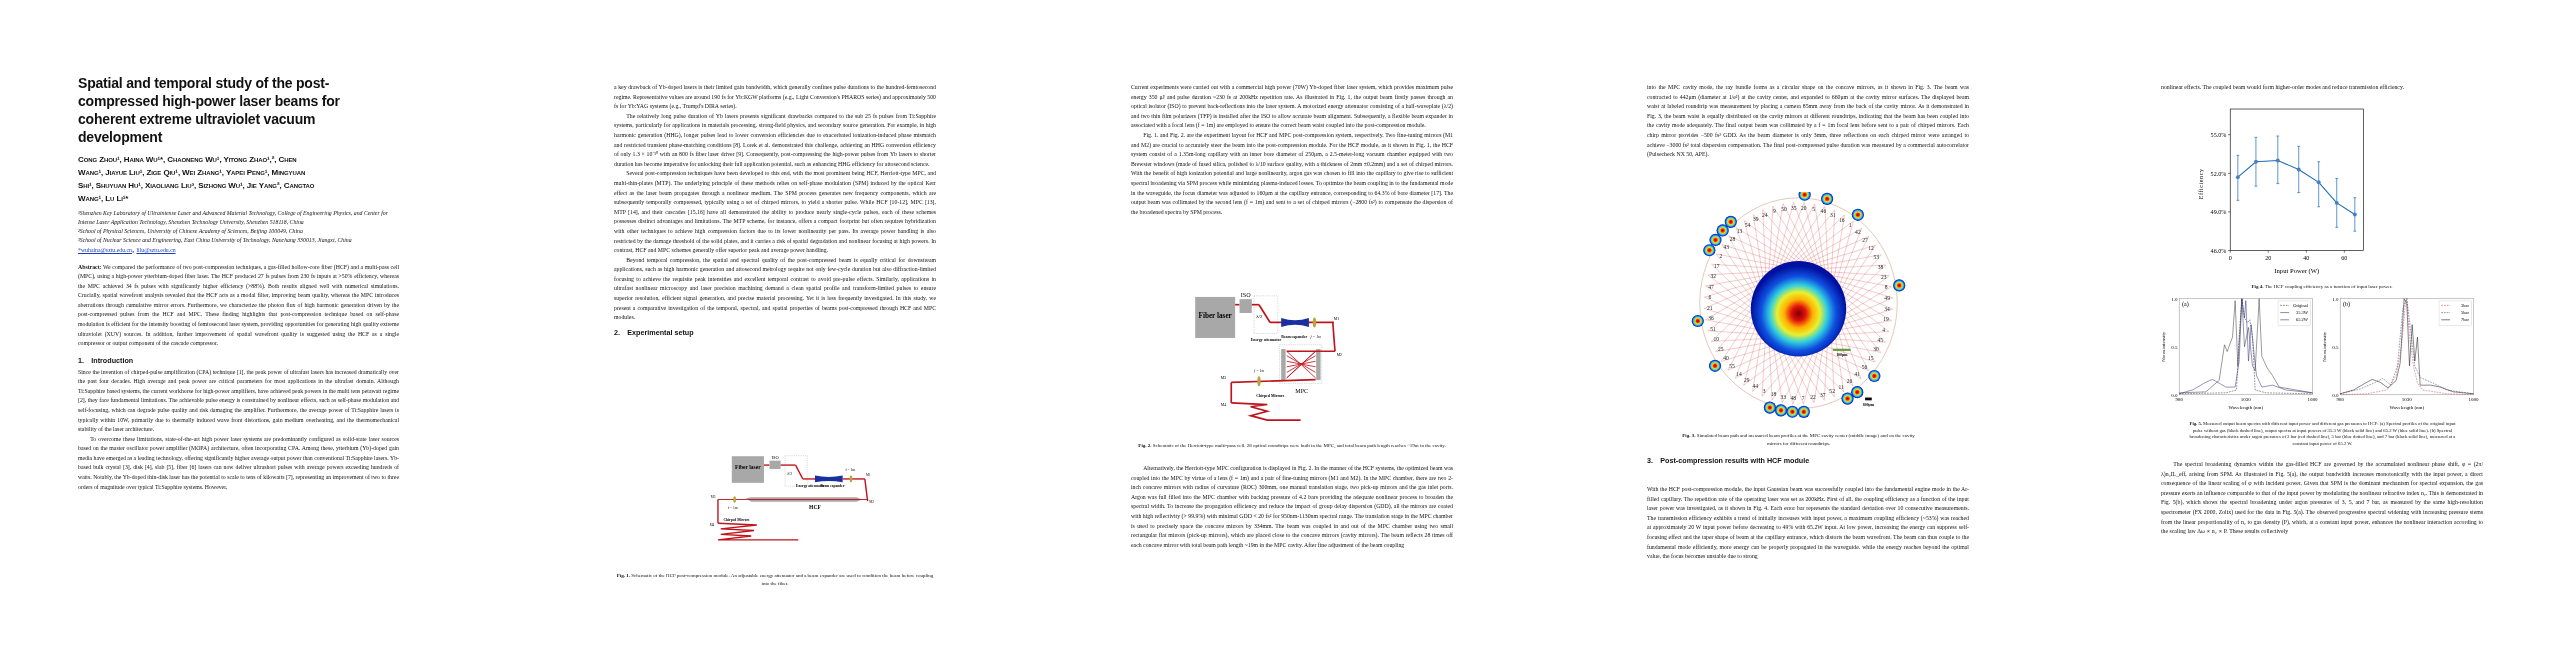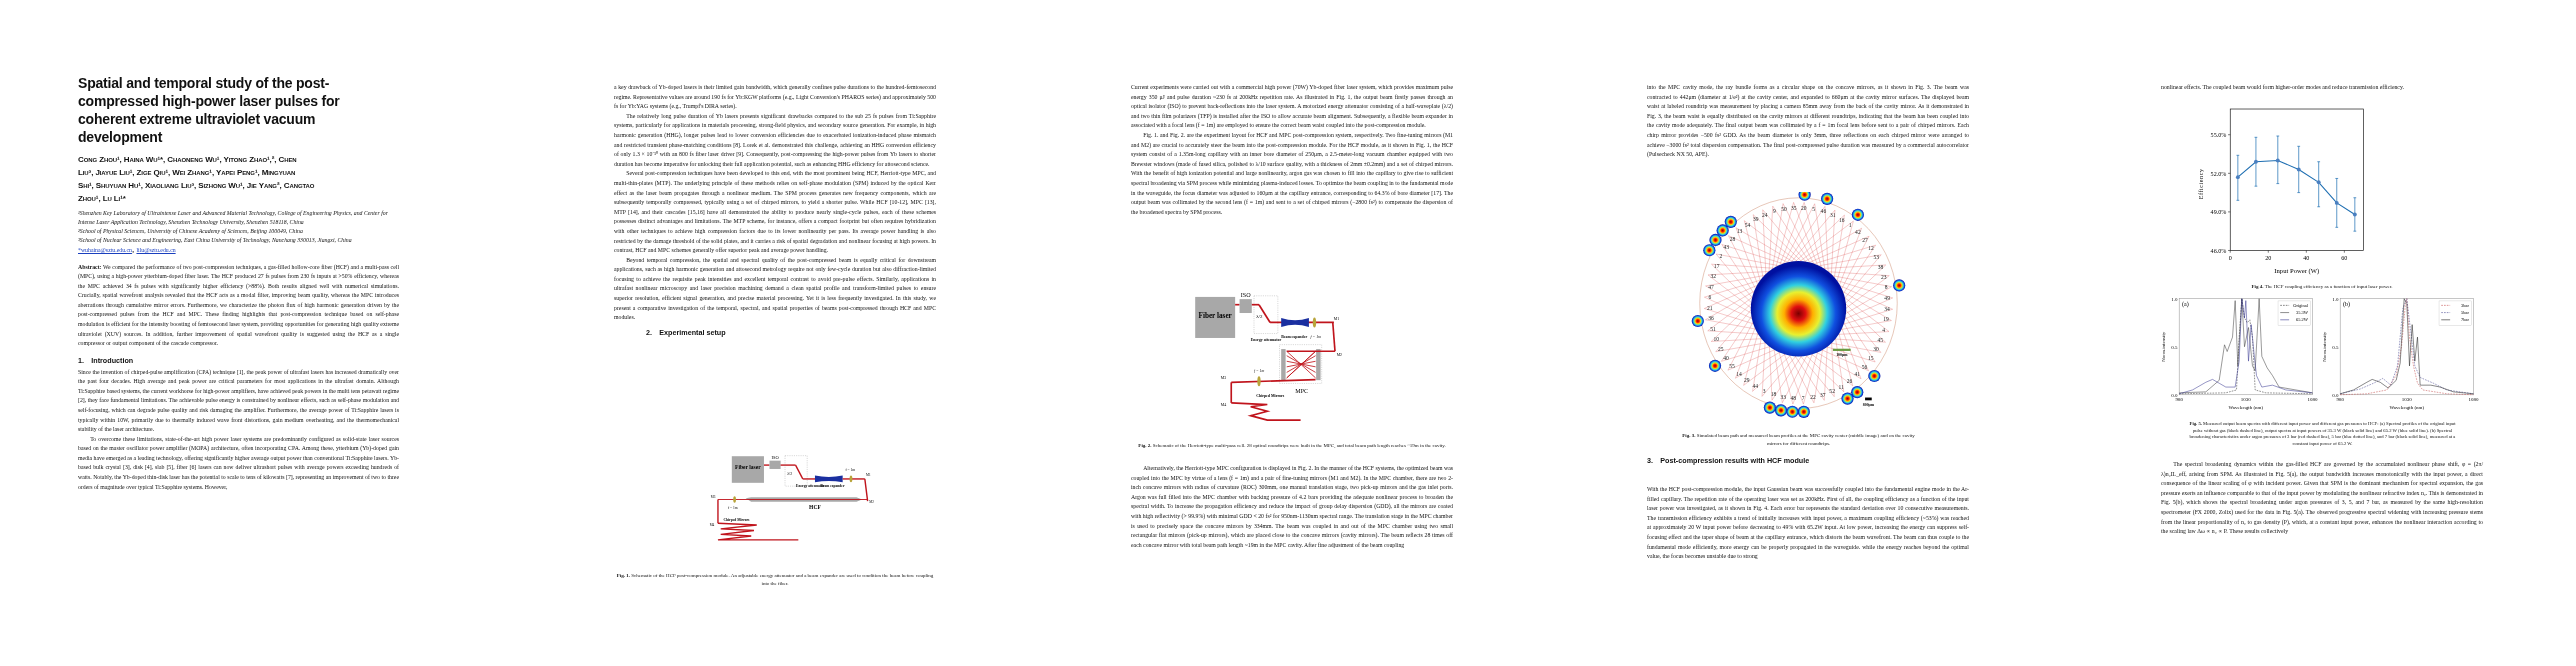--- a/index.html
+++ b/index.html
@@ -20,28 +20,28 @@
   .cap b { font-weight: bold; }
   svg text { font-family: "Liberation Serif", serif; }
 </style>
 </head>
 <body>
 
 <div class="page p1" style="left:0;">
   <div class="col" style="top:74px;">
     <div class="title">
       <div>Spatial and temporal study of the post-</div>
-      <div>compressed high-power laser pulses for</div>
+      <div>compressed high-power laser beams for</div>
       <div>coherent extreme ultraviolet vacuum development</div>
     </div>
     <div class="authors" style="margin-top:7px;">
       <div>Cong Zhou¹, Haina Wu¹*, Chaoneng Wu¹, Yitong Zhao¹,², Chen</div>
-      <div>Liu³, Jiayue Liu¹, Zige Qiu¹, Wei Zhang¹, Yapei Peng¹, Mingyuan</div>
+      <div>Wang¹, Jiayue Liu¹, Zige Qiu¹, Wei Zhang¹, Yapei Peng¹, Mingyuan</div>
       <div>Shi¹, Shuyuan Hu¹, Xiaoliang Liu³, Sizhong Wu¹, Jie Yang², Cangtao</div>
-      <div>Zhou¹, Lu Li¹*</div>
+      <div>Wang¹, Lu Li¹*</div>
     </div>
     <div class="affil" style="margin-top:4.4px;">
       <div>¹Shenzhen Key Laboratory of Ultraintense Laser and Advanced Material Technology, College of Engineering Physics, and Center for Intense Laser Application Technology, Shenzhen Technology University, Shenzhen 518118, China</div>
       <div>²School of Physical Sciences, University of Chinese Academy of Sciences, Beijing 100049, China</div>
       <div>³School of Nuclear Science and Engineering, East China University of Technology, Nanchang 330013, Jiangxi, China</div>
     </div>
     <div class="email">
       <a>*wuhaina@sztu.edu.cn</a><span>, </span><a>lilu@sztu.edu.cn</a>
     </div>
     <p class="txt" style="margin-top:8.3px;">
@@ -55,21 +55,21 @@
     <p class="txt ind">To overcome these limitations, state-of-the-art high power laser systems are predominantly configured as solid-state laser sources based on the master oscillator power amplifier (MOPA) architecture, often incorporating CPA. Among these, ytterbium (Yb)-doped gain media have emerged as a leading technology, offering significantly higher average output power than conventional Ti:Sapphire lasers. Yb-based bulk crystal [3], disk [4], slab [5], fiber [6] lasers can now deliver ultrashort pulses with average powers exceeding hundreds of watts. Notably, the Yb-doped thin-disk laser has the potential to scale to tens of kilowatts [7], representing an improvement of two to three orders of magnitude over typical Ti:Sapphire systems. However,</p>
   </div>
 </div>
 
 <div class="page" style="left:515px;">
   <div class="col" style="top:83px; left:99px;">
     <p class="txt">a key drawback of Yb-doped lasers is their limited gain bandwidth, which generally confines pulse durations to the hundred-femtosecond regime. Representative values are around 190 fs for Yb:KGW platforms (e.g., Light Conversion's PHAROS series) and approximately 500 fs for Yb:YAG systems (e.g., Trumpf's DIRA series).</p>
     <p class="txt ind">The relatively long pulse duration of Yb lasers presents significant drawbacks compared to the sub 25 fs pulses from Ti:Sapphire systems, particularly for applications in materials processing, strong-field physics, and secondary source generation. For example, in high harmonic generation (HHG), longer pulses lead to lower conversion efficiencies due to exacerbated ionization-induced phase mismatch and restricted transient phase-matching conditions [8]. Lorek et al. demonstrated this challenge, achieving an HHG conversion efficiency of only 1.3 × 10⁻¹⁰ with an 800 fs fiber laser driver [9]. Consequently, post-compressing the high-power pulses from Yb lasers to shorter duration has become imperative for unlocking their full application potential, such as enhancing HHG efficiency for attosecond science.</p>
     <p class="txt ind">Several post-compression techniques have been developed to this end, with the most prominent being HCF, Herriott-type MPC, and multi-thin-plates (MTP). The underlying principle of these methods relies on self-phase modulation (SPM) induced by the optical Kerr effect as the laser beam propagates through a nonlinear medium. The SPM process generates new frequency components, which are subsequently temporally compressed, typically using a set of chirped mirrors, to yield a shorter pulse. While HCF [10-12], MPC [13], MTP [14], and their cascades [15,16] have all demonstrated the ability to produce nearly single-cycle pulses, each of these schemes possesses distinct advantages and limitations. The MTP scheme, for instance, offers a compact footprint but often requires hybridization with other techniques to achieve high compression factors due to its lower nonlinearity per pass. Its average power handling is also restricted by the damage threshold of the solid plates, and it carries a risk of spatial degradation and nonlinear focusing at high powers. In contrast, HCF and MPC schemes generally offer superior peak and average power handling.</p>
     <p class="txt ind">Beyond temporal compression, the spatial and spectral quality of the post-compressed beam is equally critical for downstream applications, such as high harmonic generation and attosecond metrology require not only few-cycle duration but also diffraction-limited focusing to achieve the requisite peak intensities and excellent temporal contrast to avoid pre-pulse effects. Similarly, applications in ultrafast nonlinear microscopy and laser precision machining demand a clean spatial profile and transform-limited pulses to ensure superior resolution, efficient signal generation, and precise material processing. Yet it is less frequently investigated. In this study, we present a comparative investigation of the temporal, spectral, and spatial properties of beams post-compressed through HCF and MPC modules.</p>
-    <div class="h2" style="margin-top:5.6px;margin-left:32px;">
+    <div class="h2" style="margin-top:5.6px;">
       <span class="num">2.</span><span>Experimental setup</span>
     </div>
   </div>
 
   <div style="position:absolute; left:189px; top:454px; width:233px; height:97px;">
     <svg width="233" height="97" viewBox="0 0 420 175">
       <rect x="50" y="4" width="58" height="48" fill="#a8a8a8"></rect>
       <text x="79" y="27" font-size="10" font-weight="bold" text-anchor="middle">Fiber laser</text>
       <line x1="108" y1="20" x2="118" y2="20" stroke="#c0141c" stroke-width="2.5"></line>
       <rect x="118" y="12" width="20" height="15" fill="#a8a8a8"></rect>

